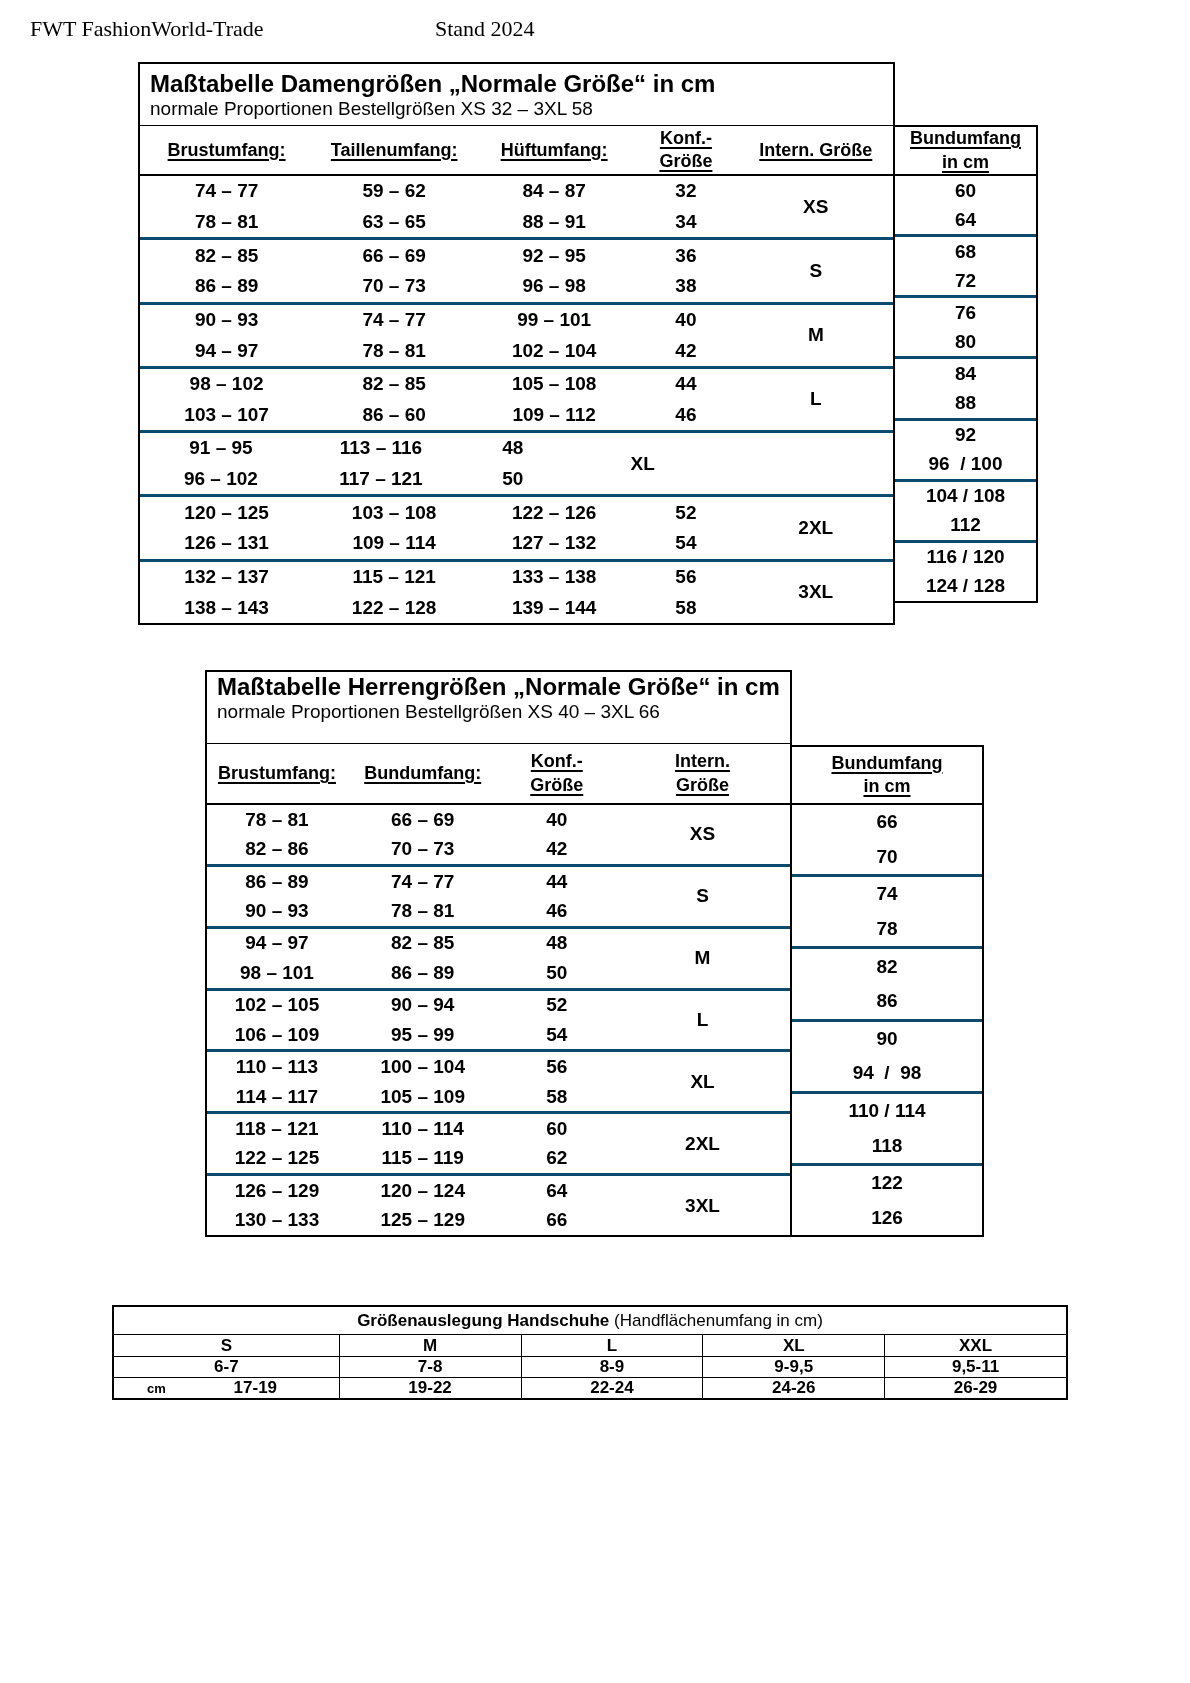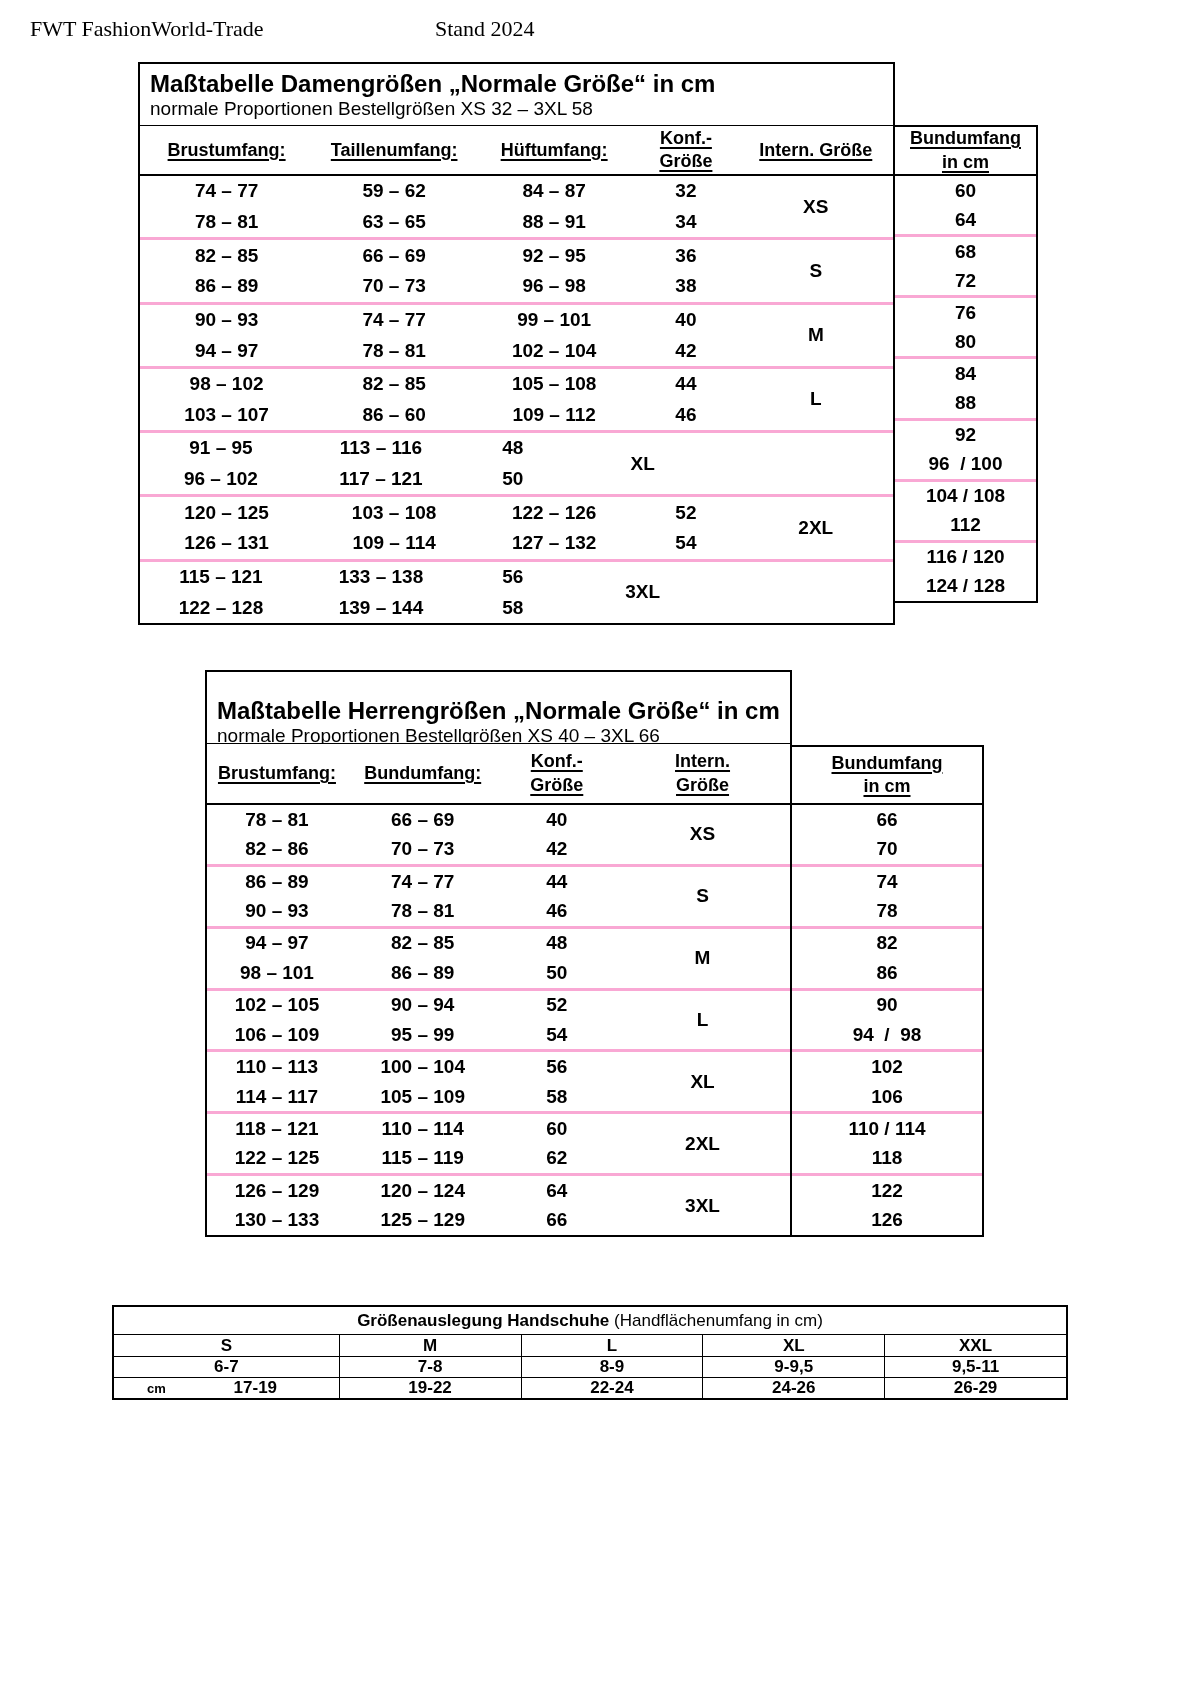--- a/index.html
+++ b/index.html
@@ -17,21 +17,21 @@
   .box { position:absolute; border:2px solid #000; background:#fff; display:flex; flex-direction:column; }
   .title-area { border-bottom:1px solid #000; padding:6px 0 0 10px; overflow:hidden; }
   .tbl-title { font-size:24px; font-weight:bold; line-height:1.15; white-space:nowrap; }
   .tbl-sub   { font-size:19px; line-height:1.15; white-space:nowrap; }
   .hdr-row { display:flex; align-items:center; border-bottom:2px solid #000; font-weight:bold; font-size:18px; }
   .hdr { text-align:center; }
   .hdr .stack { display:block; line-height:1.3; }
   .u { text-decoration:underline; text-decoration-thickness:2px; text-underline-offset:3px; }
   .groups { flex:1 1 auto; display:flex; flex-direction:column; }
   .group { flex:1 1 0; display:flex; }
-  .group + .group { border-top:3px solid #f9a8d4; }
+  .group + .group { border-top:3px solid #0c4a6e; }
   .gcol { display:flex; flex-direction:column; }
   .gcol.single { justify-content:center; }
   .val { flex:1 1 0; display:flex; align-items:center; justify-content:center;
          font-weight:bold; font-size:19px; white-space:pre; }
   .intern-label { flex:0 0 auto; text-align:center; font-weight:bold; font-size:19px; }
 
   
   .wc-bust   { width:23%; }
   .wc-waist  { width:21.5%; }
   .wc-hip    { width:21%; }
@@ -49,21 +49,21 @@
   #women-main .title-area { height:62px; }
   #women-main .hdr-row    { height:50px; }
   #women-bund { left:893px; top:125px; width:145px; height:478px; }
   .bund-hdr { border-bottom:2px solid #000; display:flex; flex-direction:column; justify-content:center;
               text-align:center; font-weight:bold; font-size:18px; line-height:1.3; }
   #women-bund .bund-hdr { height:49px; }
   .bund-group { flex-direction:column; }
   .bund-box .group { display:flex; }
 
   #men-main { left:205px; top:670px; width:587px; height:567px; }
-  #men-main .title-area { height:72px; padding-top:25px; }
+  #men-main .title-area { height:72px; padding-top:1px; }
   #men-main .hdr-row    { height:61px; }
   #men-bund { left:790px; top:745px; width:194px; height:492px; }
   #men-bund .bund-hdr { height:58px; }
 
   
   #glove { position:absolute; left:112px; top:1305px; width:956px; height:95px;
            border:2px solid #000; display:flex; flex-direction:column; background:#fff; }
   .glove-title { height:33px; border-bottom:1px solid #000; display:flex; align-items:center; justify-content:center;
                  font-size:17px; white-space:pre; }
   .glove-title .tb { font-weight:bold; }
@@ -217,20 +217,24 @@
         </div>
         <div class="gcol wc-konf">
           <div class="val">52</div>
           <div class="val">54</div>
         </div>
         <div class="gcol single wc-intern">
           <div class="intern-label">2XL</div>
         </div>
       </div>
       <div class="group">
+        <div class="gcol wc-bust">
+          <div class="val">132 – 137</div>
+          <div class="val">138 – 143</div>
+        </div>
         <div class="gcol wc-waist">
           <div class="val">115 – 121</div>
           <div class="val">122 – 128</div>
         </div>
         <div class="gcol wc-hip">
           <div class="val">133 – 138</div>
           <div class="val">139 – 144</div>
         </div>
         <div class="gcol wc-konf">
           <div class="val">56</div>
@@ -436,24 +440,20 @@
       </div>
       <div class="group bund-group">
         <div class="val">82</div>
         <div class="val">86</div>
       </div>
       <div class="group bund-group">
         <div class="val">90</div>
         <div class="val">94  /  98</div>
       </div>
       <div class="group bund-group">
-        <div class="val">102</div>
-        <div class="val">106</div>
-      </div>
-      <div class="group bund-group">
         <div class="val">110 / 114</div>
         <div class="val">118</div>
       </div>
       <div class="group bund-group">
         <div class="val">122</div>
         <div class="val">126</div>
       </div>
     </div>
 </div>
 

